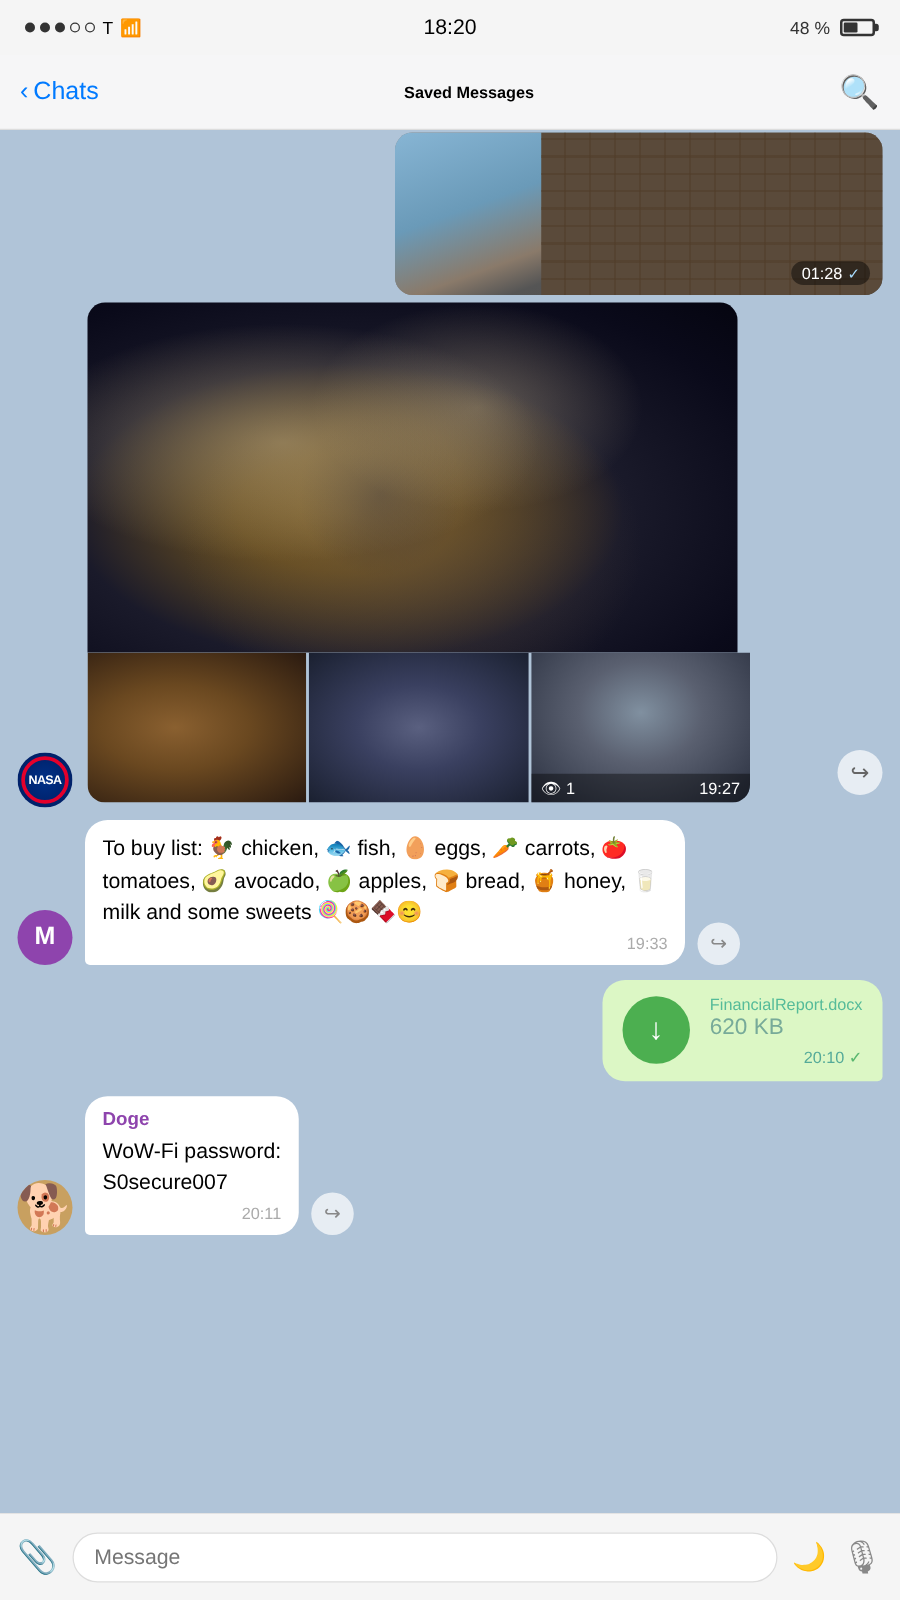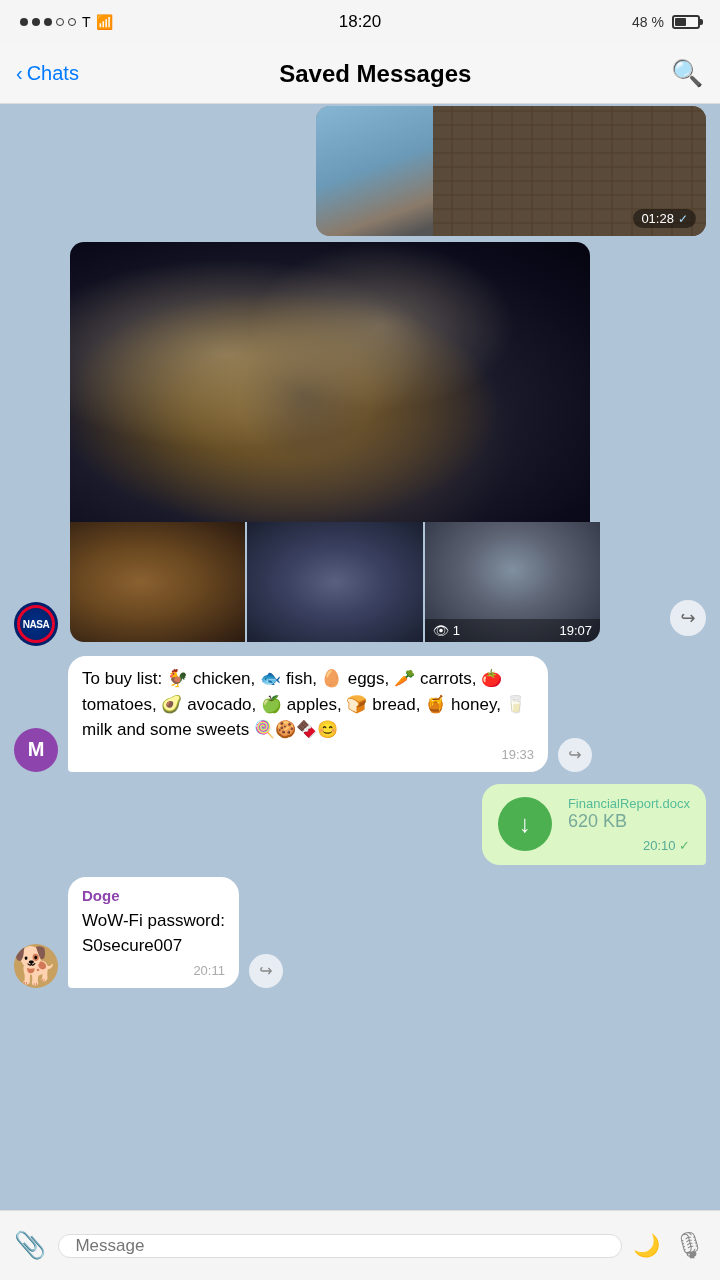--- a/index.html
+++ b/index.html
@@ -55,21 +55,21 @@
       height: 60px;
       display: flex;
       align-items: center;
       justify-content: space-between;
       padding: 0 16px;
       border-bottom: 1px solid #ddd;
     }
     .nav-back {
       display: flex; align-items: center; color: #007aff; font-size: 20px; gap: 4px; cursor: pointer;
     }
-    .nav-title { font-size: 24px; font-weight: 700; color: #000; }
+    .nav-title { font-size: 13px; font-weight: 700; color: #000; }
     .nav-search { color: #007aff; font-size: 26px; cursor: pointer; }
 
     
     .chat-area {
       background: #b0c4d8;
       min-height: calc(1280px - 44px - 60px - 70px);
       padding: 2px 0 10px 0;
       position: relative;
     }
 
@@ -231,21 +231,21 @@
     }
 
     
     .input-bar {
       position: fixed; bottom: 0; left: 0; width: 720px;
       background: #f5f5f5; border-top: 1px solid #ddd;
       height: 70px; display: flex; align-items: center; padding: 0 14px; gap: 12px;
     }
     .attach-btn { font-size: 26px; color: #888; cursor: pointer; }
     .msg-input {
-      flex: 1; height: 24px; border-radius: 20px; border: 1px solid #ddd;
+      flex: 1; height: 40px; border-radius: 20px; border: 1px solid #ddd;
       background: #fff; padding: 0 16px; font-size: 17px; color: #999;
       outline: none;
     }
     .voice-btn { font-size: 26px; color: #888; cursor: pointer; }
     .emoji-btn { font-size: 22px; color: #888; cursor: pointer; }
 
     
     .jupiter-section {
       position: relative; padding: 0 14px 4px 70px; margin-bottom: 4px;
     }
@@ -316,21 +316,21 @@
         <div class="jt-thumb">
           <div class="jt-img1"></div>
         </div>
         <div class="jt-thumb">
           <div class="jt-img2"></div>
         </div>
         <div class="jt-thumb">
           <div class="jt-img3">
             <div class="thumb-overlay">
               <span>👁 <span>1</span></span>
-              <span>19:07</span>
+              <span>19:27</span>
             </div>
           </div>
         </div>
       </div>
     </div>
 
     <div class="fwd-btn">↪</div>
   </div>
 
   <div class="msg-row" style="padding-right: 60px;">

